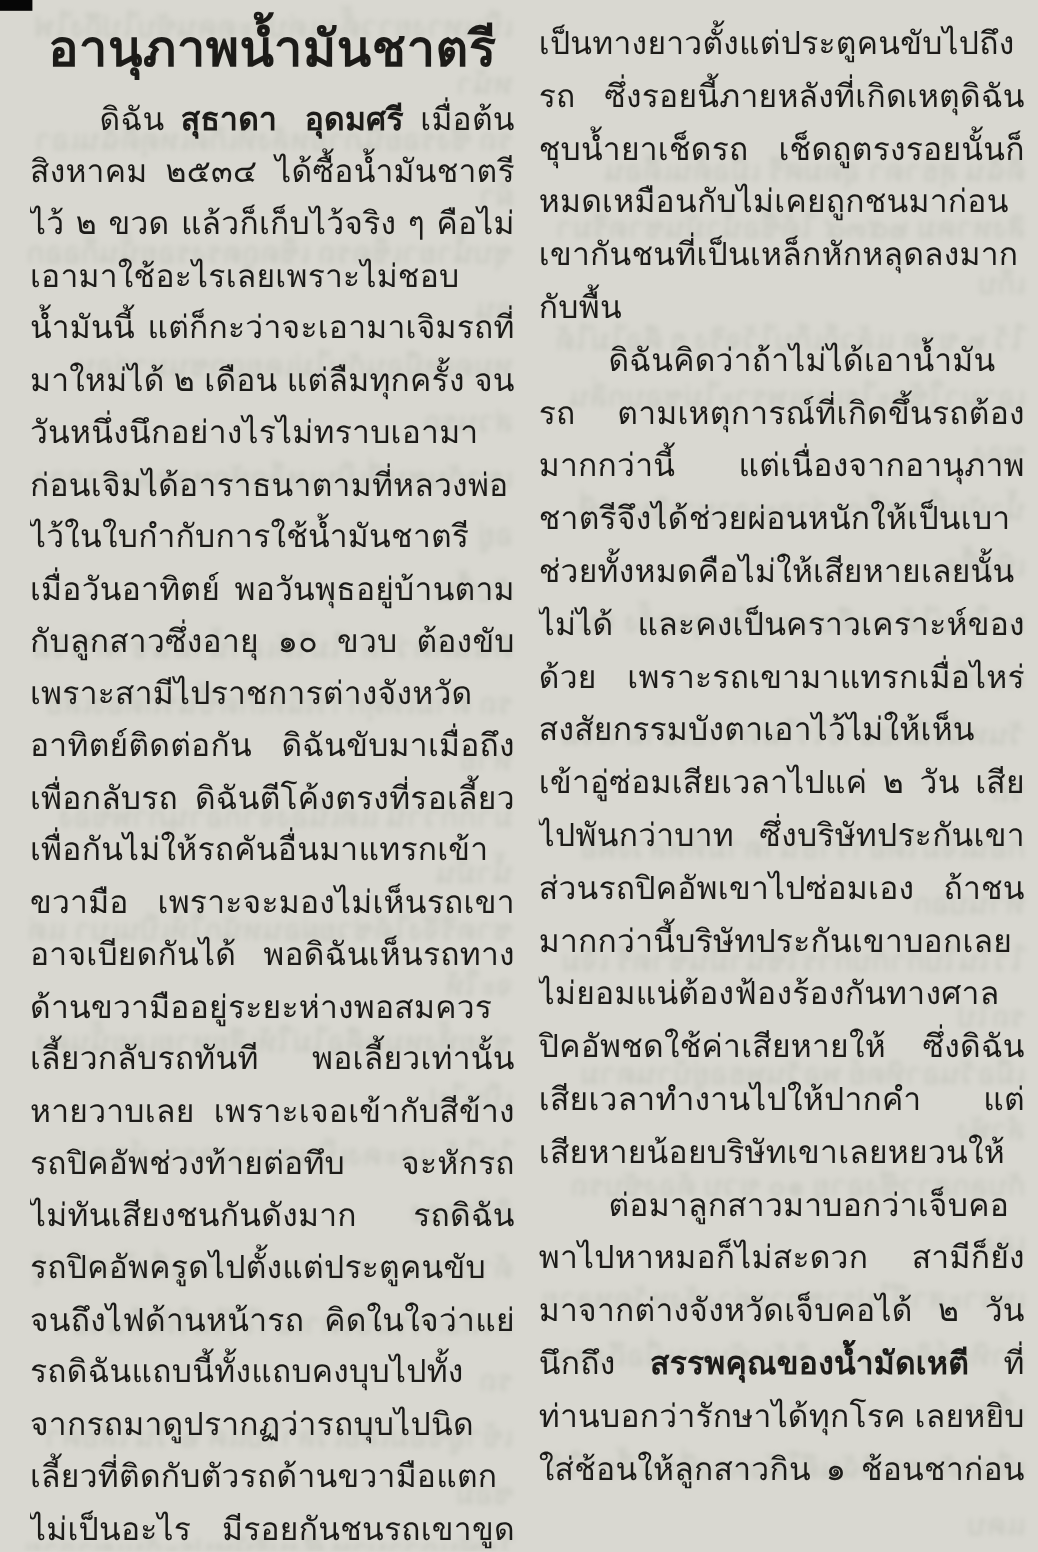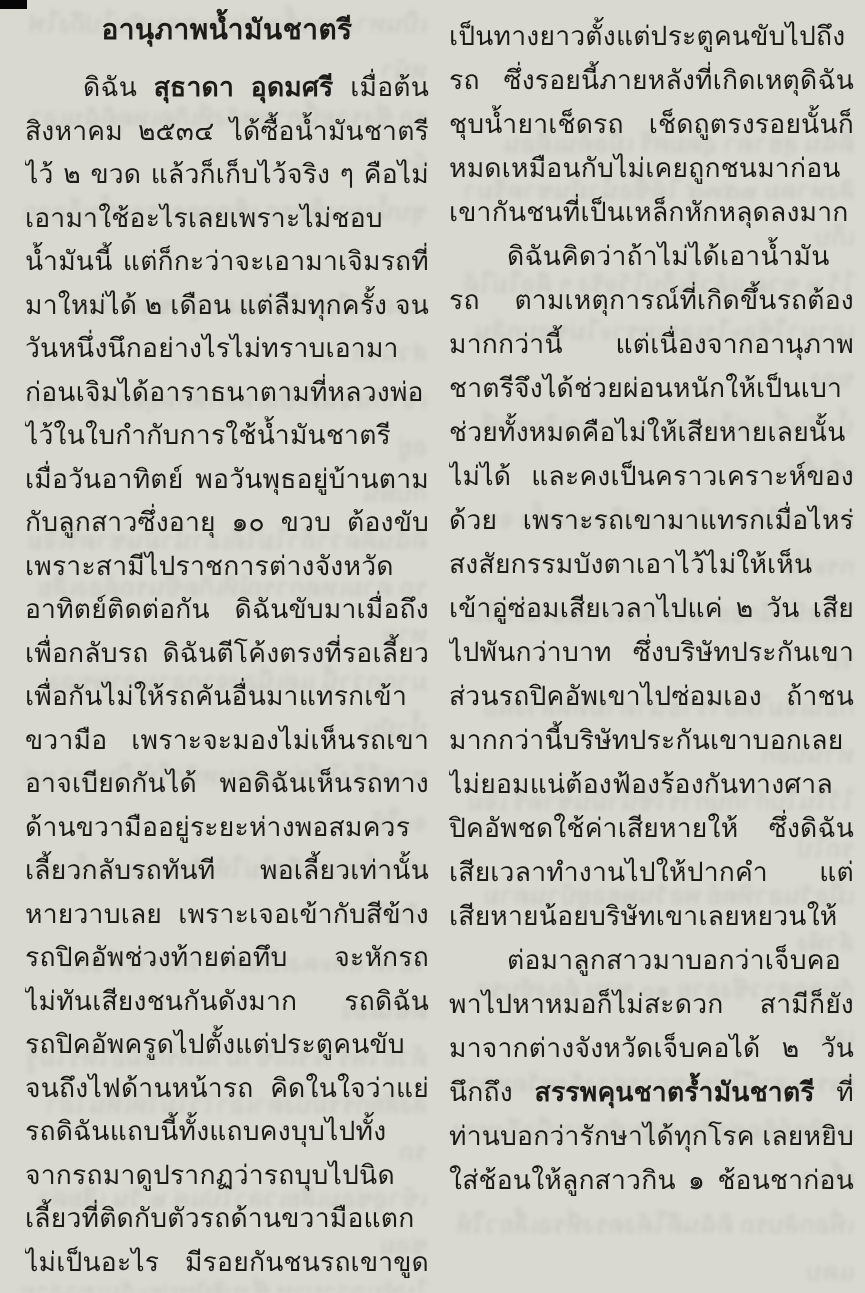--- a/index.html
+++ b/index.html
@@ -41,40 +41,40 @@
   .col {
     position: absolute; top: 0;
     color: #1c1b18;
     z-index: 2;
   }
   .col-left  { left: 25px;  width: 404px; padding-top: 2px; }
   .col-right { left: 449px; width: 405px; padding-top: 14px; }
 
   .title {
     font-weight: bold;
-    font-size: 28px;
+    font-size: 42px;
     line-height: 56px;
     text-align: center;
-    margin: 0 0 8px 0;
+    margin: 12px 0 8px 0;
     letter-spacing: 0.5px;
   }
 
   .line {
     font-size: 26.5px;
     height: 43.5px;
     line-height: 43.5px;
     text-align: justify;
     text-align-last: justify;
     overflow: hidden;
     letter-spacing: 0.2px;
   }
   .col-right .line { height: 44px; line-height: 44px; }
   .line.indent { text-indent: 58px; }
   .line.last { text-align-last: left; }
-  .run-b { font-weight: bold; }
+  .run-b { font-weight: bold; font-family: Liberation Mono, monospace; }
 </style>
 </head>
 <body>
 
 <div class="page">
 
   <div class="corner-mark"></div>
 
   <div class="bleed bleed-left" aria-hidden="true">
       <div>เป็นทางยาวตั้งแต่ประตูคนขับไปถึงไฟหน้า</div>
@@ -144,37 +144,38 @@
       <div class="line"><span>ไม่เป็นอะไร มีรอยกันชนรถเขาขูดติดรถดิฉัน</span></div>
     </div>
 
   <div class="col col-right">
 
   <div class="line"><span>เป็นทางยาวตั้งแต่ประตูคนขับไปถึงไฟหน้า</span></div>
       <div class="line"><span>รถ ซึ่งรอยนี้ภายหลังที่เกิดเหตุดิฉันเอาผ้า</span></div>
       <div class="line"><span>ชุบน้ำยาเช็ดรถ เช็ดถูตรงรอยนั้นก็ออกจน</span></div>
       <div class="line"><span>หมดเหมือนกับไม่เคยถูกชนมาก่อน ส่วนรถ</span></div>
       <div class="line"><span>เขากันชนที่เป็นเหล็กหักหลุดลงมากองอยู่</span></div>
+      <div class="line last"><span>กับพื้น</span></div>
       <div class="line indent"><span>ดิฉันคิดว่าถ้าไม่ได้เอาน้ำมันชาตรีเจิม</span></div>
       <div class="line"><span>รถ ตามเหตุการณ์ที่เกิดขึ้นรถต้องเสียหาย</span></div>
       <div class="line"><span>มากกว่านี้ แต่เนื่องจากอานุภาพของน้ำมัน</span></div>
       <div class="line"><span>ชาตรีจึงได้ช่วยผ่อนหนักให้เป็นเบา แต่จะให้</span></div>
       <div class="line"><span>ช่วยทั้งหมดคือไม่ให้เสียหายเลยนั้นคงเป็นไป</span></div>
       <div class="line"><span>ไม่ได้ และคงเป็นคราวเคราะห์ของดิฉันเอง</span></div>
       <div class="line"><span>ด้วย  เพราะรถเขามาแทรกเมื่อไหร่ไม่รู้</span></div>
       <div class="line"><span>สงสัยกรรมบังตาเอาไว้ไม่ให้เห็น  เอารถ</span></div>
       <div class="line"><span>เข้าอู่ซ่อมเสียเวลาไปแค่ ๒ วัน เสียค่าซ่อม</span></div>
       <div class="line"><span>ไปพันกว่าบาท ซึ่งบริษัทประกันเขาจ่ายให้</span></div>
       <div class="line"><span>ส่วนรถปิคอัพเขาไปซ่อมเอง ถ้าชนเสียหาย</span></div>
       <div class="line"><span>มากกว่านี้บริษัทประกันเขาบอกเลยว่าเขา</span></div>
       <div class="line"><span>ไม่ยอมแน่ต้องฟ้องร้องกันทางศาลให้รถ</span></div>
       <div class="line"><span>ปิคอัพชดใช้ค่าเสียหายให้  ซึ่งดิฉันคงต้อง</span></div>
       <div class="line"><span>เสียเวลาทำงานไปให้ปากคำ แต่เนื่องจาก</span></div>
       <div class="line"><span>เสียหายน้อยบริษัทเขาเลยหยวนให้เพราะ</span></div>
       <div class="line indent"><span>ต่อมาลูกสาวมาบอกว่าเจ็บคอ ดิฉันจะ</span></div>
       <div class="line"><span>พาไปหาหมอก็ไม่สะดวก สามีก็ยังไม่กลับ</span></div>
       <div class="line"><span>มาจากต่างจังหวัดเจ็บคอได้ ๒ วันแล้ว ดิฉัน</span></div>
-      <div class="line"><span>นึกถึง </span><span class="run-b">สรรพคุนชาตร้ำมันชาตรี</span><span> ที่หลวงพ่อ</span></div>
+      <div class="line"><span>นึกถึง </span><span class="run-b">สรรพคุณของน้ำมัดเหตี</span><span> ที่หลวงพ่อ</span></div>
       <div class="line"><span>ท่านบอกว่ารักษาได้ทุกโรค เลยหยิบมาริน</span></div>
       <div class="line last"><span>ใส่ช้อนให้ลูกสาวกิน ๑ ช้อนชาก่อนเข้านอน</span></div>
     </div>
 
 </div>
 
 </body></html>

